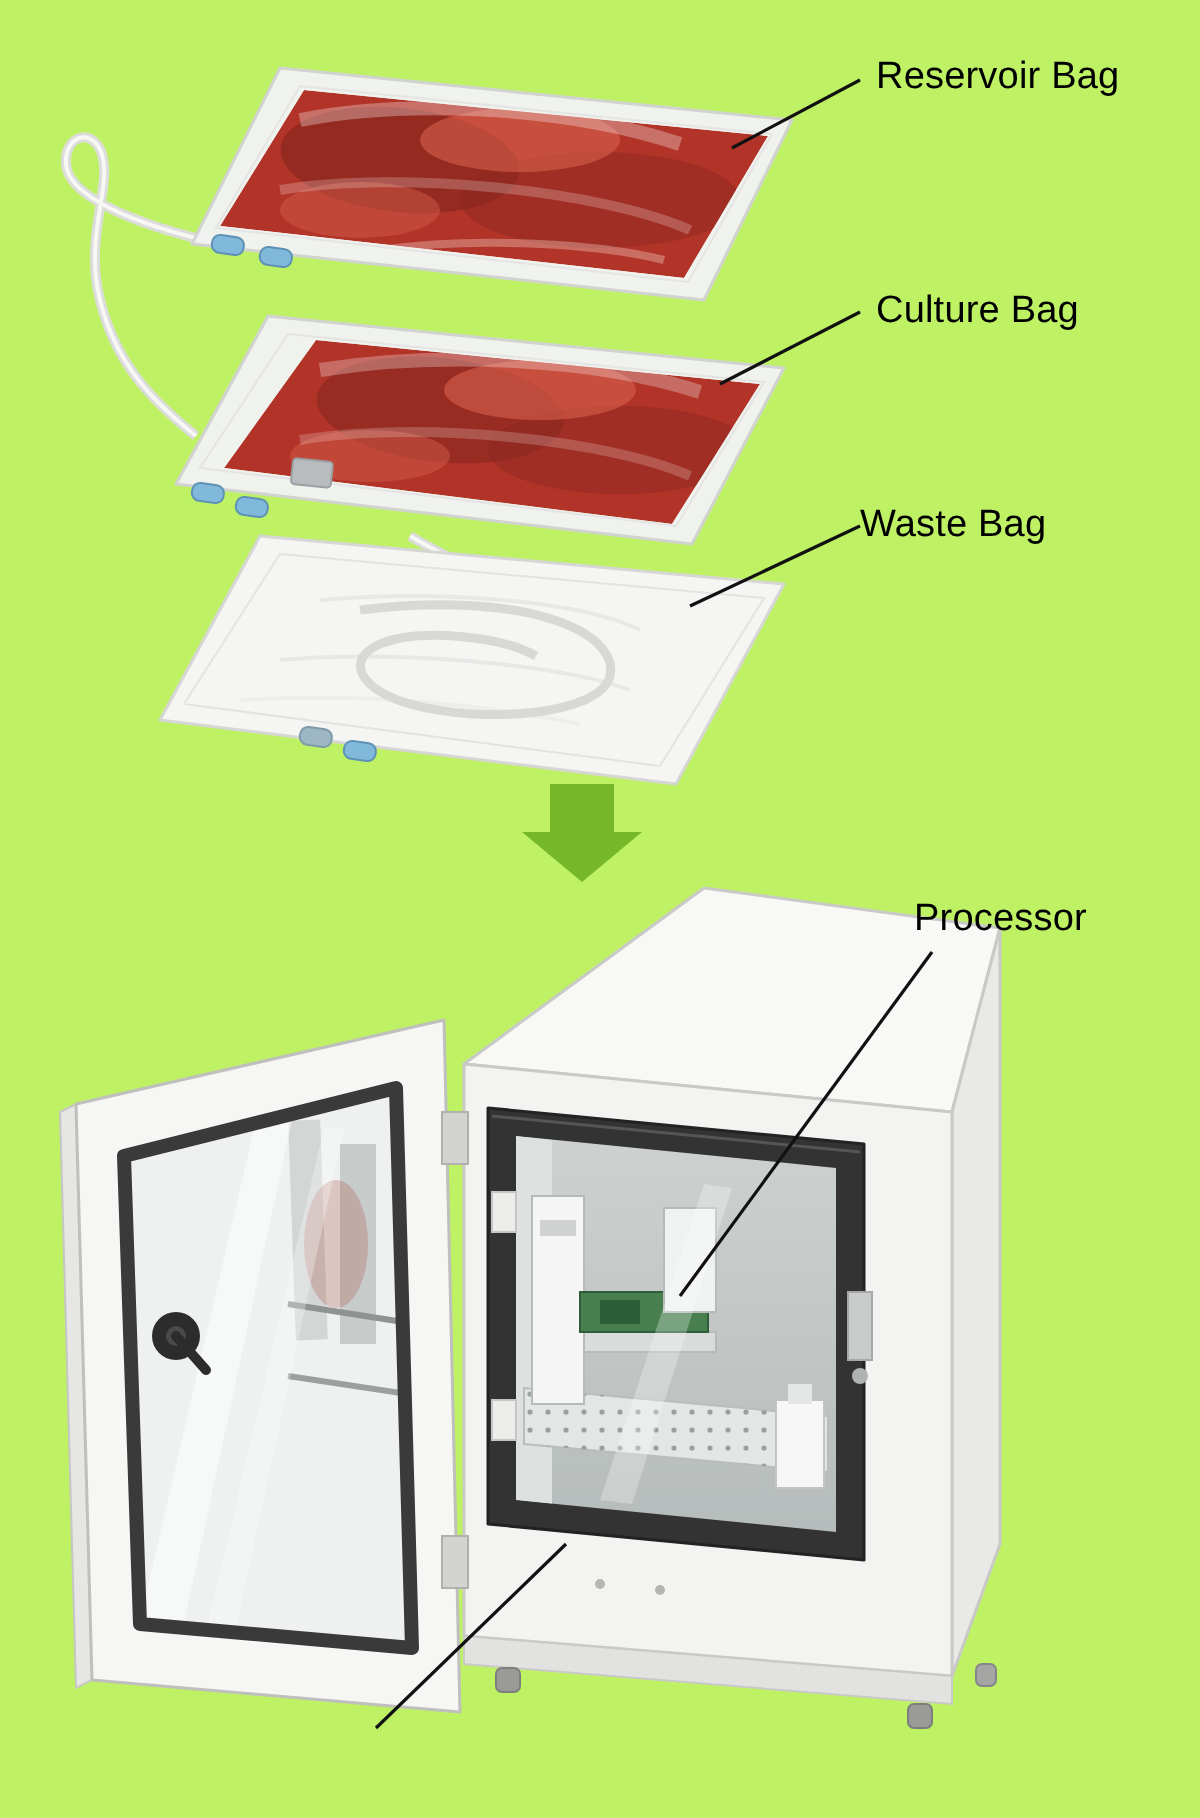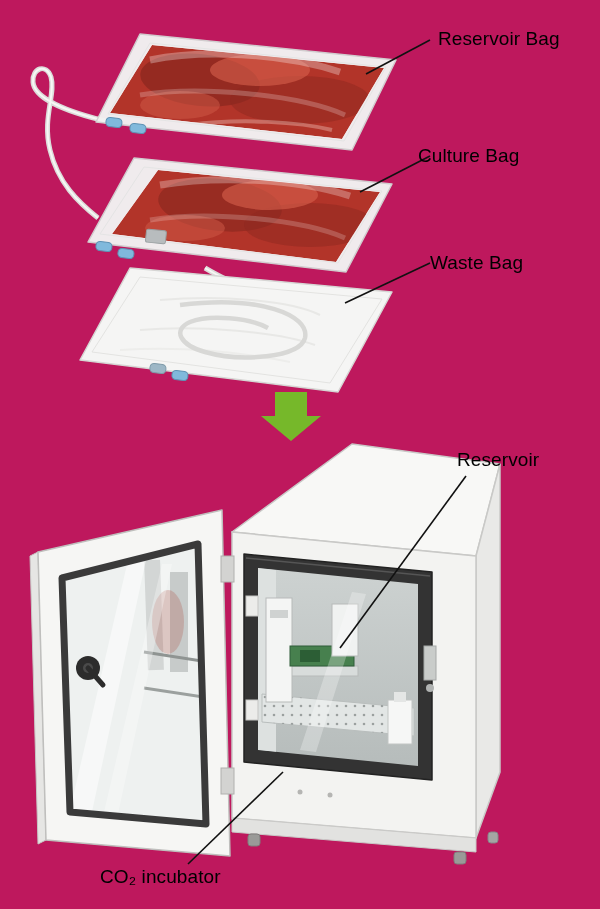--- a/index.html
+++ b/index.html
@@ -1,20 +1,20 @@
 <!DOCTYPE html>
 <html><head>
 <meta charset="utf-8">
 <style>
   html, body { margin: 0; padding: 0; background: #ffffff; }
   .stage {
     position: relative;
     width: 600px;
     height: 909px;
-    background: #be185d;
+    background: #bef264;
     overflow: hidden;
     font-family: "Liberation Sans", sans-serif;
     text-decoration: underline;
   }
   .stage svg { position: absolute; left: 0; top: 0; }
   .label {
     position: absolute;
     font-size: 19px;
     line-height: 22px;
     color: #000;
@@ -190,18 +190,17 @@
     <g stroke="#111111" stroke-width="1.6">
       <line x1="430" y1="40" x2="366" y2="74"></line>
       <line x1="430" y1="156" x2="360" y2="192"></line>
       <line x1="430" y1="263" x2="345" y2="303"></line>
       <line x1="466" y1="476" x2="340" y2="648"></line>
       <line x1="188" y1="864" x2="283" y2="772"></line>
     </g>
   </svg>
 
   <div class="label" style="left:438px; top:28px">Reservoir Bag</div>
-  <div class="label" style="left:418px; top:145px">Culture Bag</div>
+  <div class="label" style="left:438px; top:145px">Culture Bag</div>
   <div class="label" style="left:430px; top:252px">Waste Bag</div>
-  <div class="label" style="left:457px; top:449px">Reservoir</div>
-  <div class="label" style="left:100px; top:866px">CO₂ incubator</div>
+  <div class="label" style="left:457px; top:449px">Processor</div>
 
 </div>
 
 </body></html>

